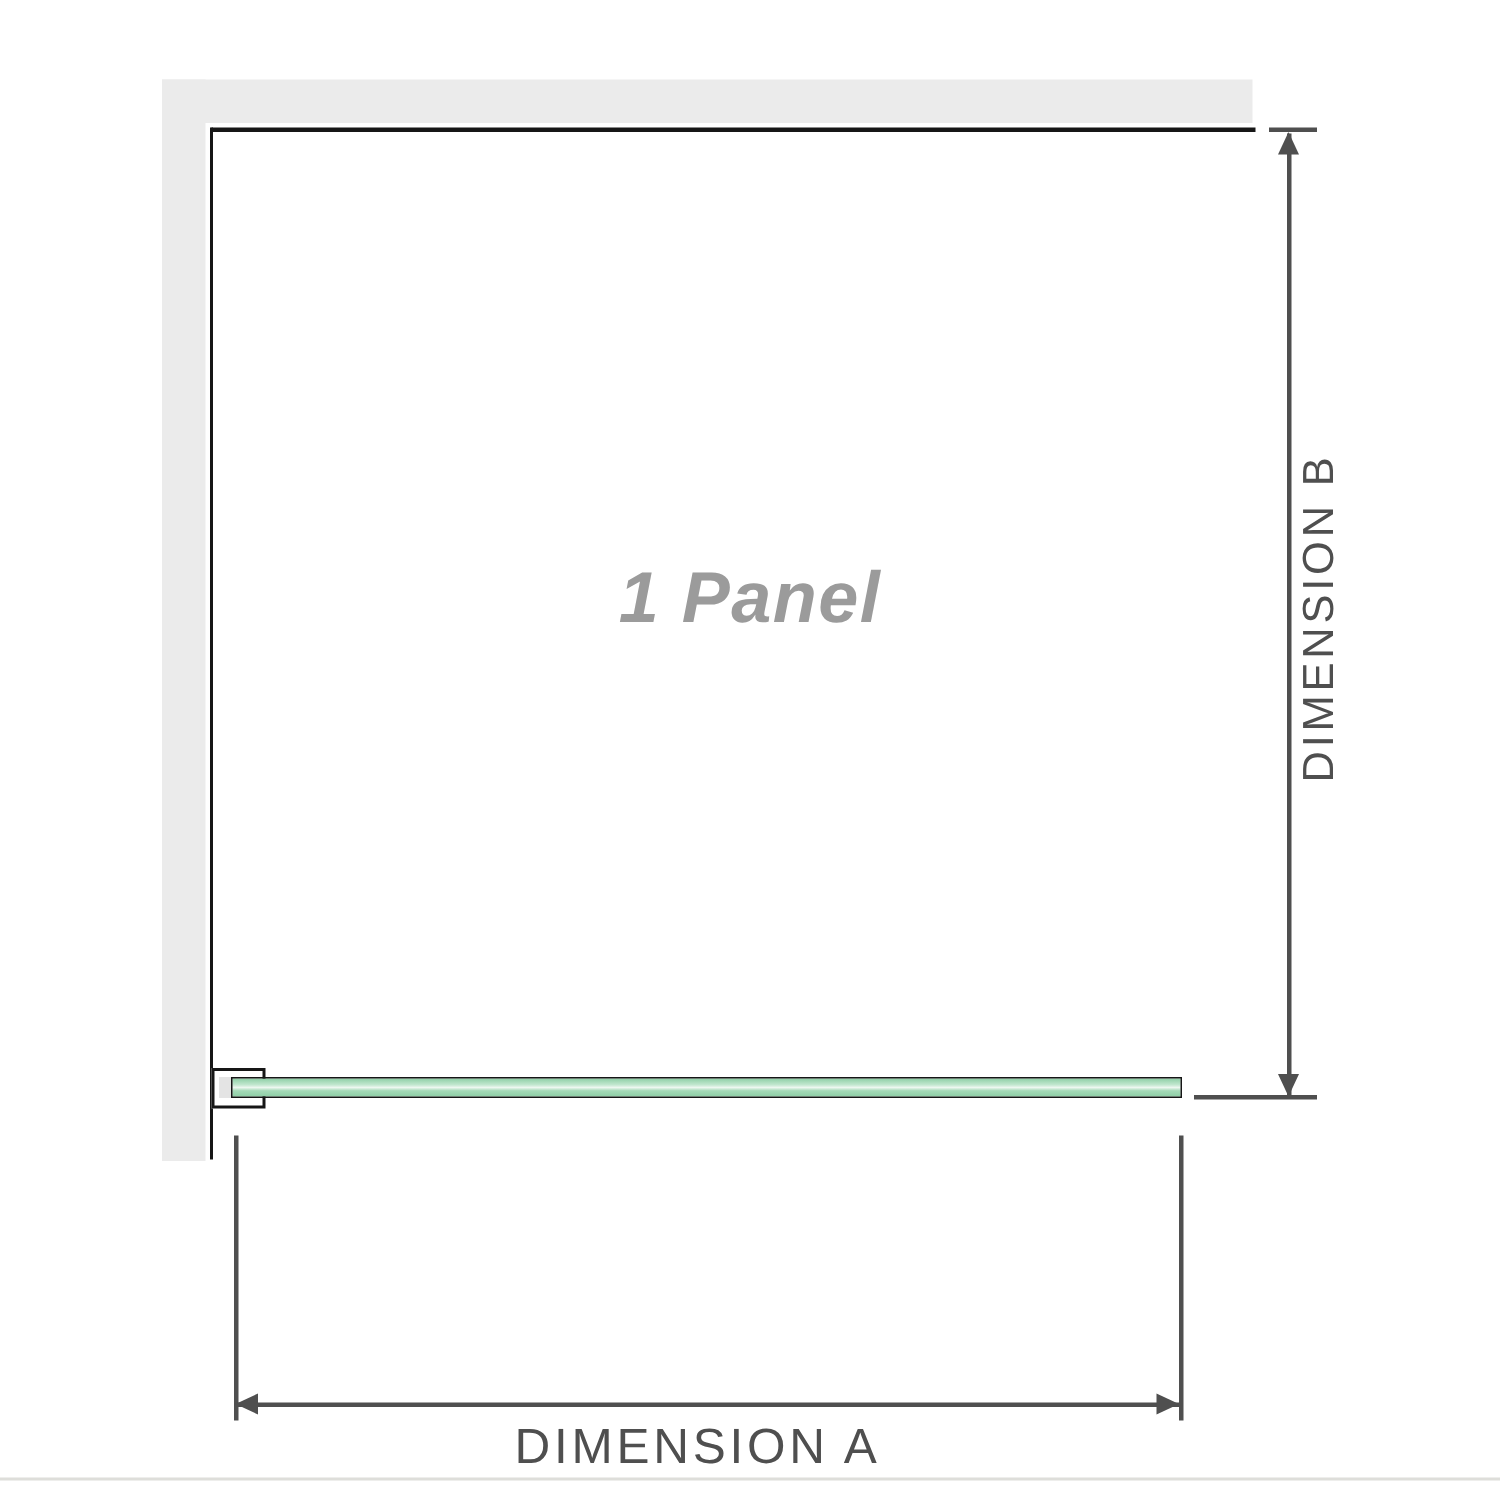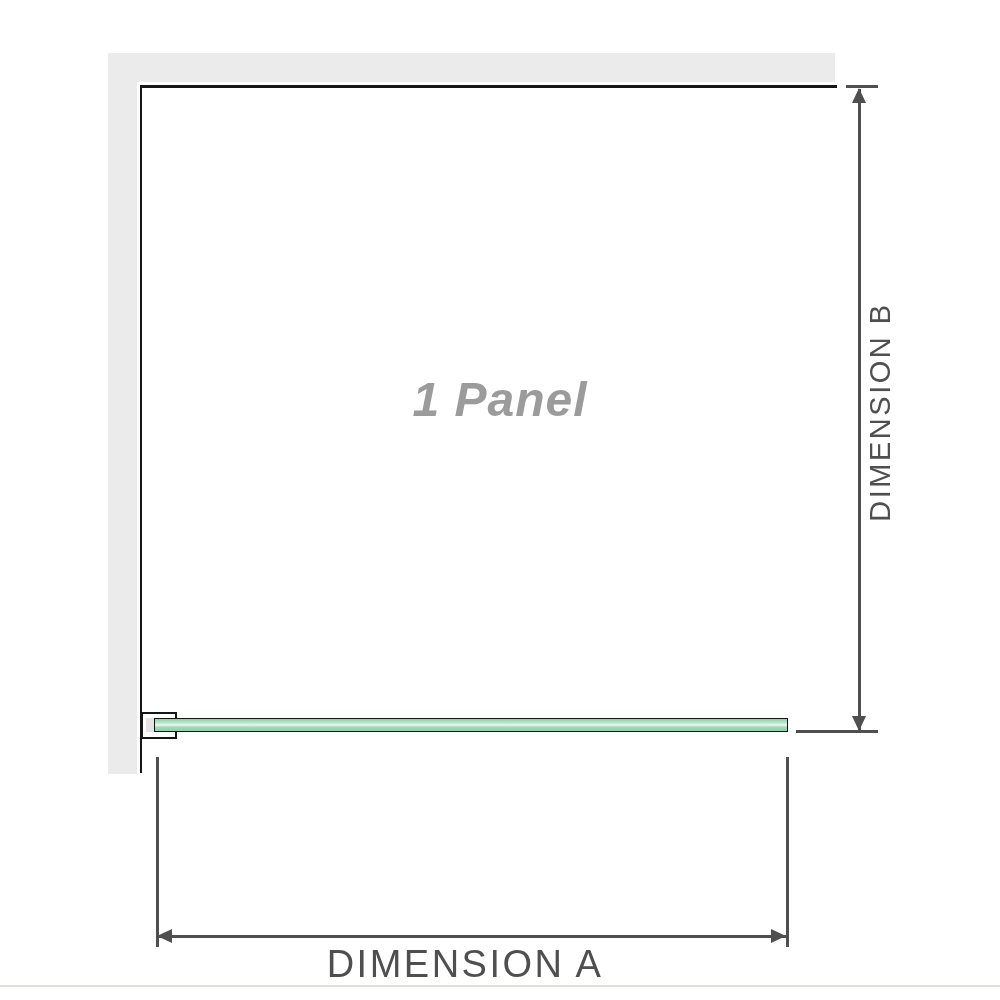--- a/index.html
+++ b/index.html
@@ -96,21 +96,21 @@
   .dima-arrow-left  { left: 157px; top: 929px;
     border-top: 7px solid transparent; border-bottom: 7px solid transparent;
     border-right: 15px solid var(--dimension-gray); }
   .dima-arrow-right { left: 771px; top: 929px;
     border-top: 7px solid transparent; border-bottom: 7px solid transparent;
     border-left: 15px solid var(--dimension-gray); }
 
   .dima-label {
     left: 465px; top: 964px;
     transform: translate(-50%, -50%);
-    font-size: 38px;
+    font-size: 33px;
     font-weight: 300;
     letter-spacing: 2.5px;
     color: var(--dimension-gray);
     white-space: nowrap;
   }
 
   
   .baseline-rule { left: 0; top: 985px; width: 1000px; height: 1.5px; background: var(--baseline-gray); }
 </style>
 </head>

